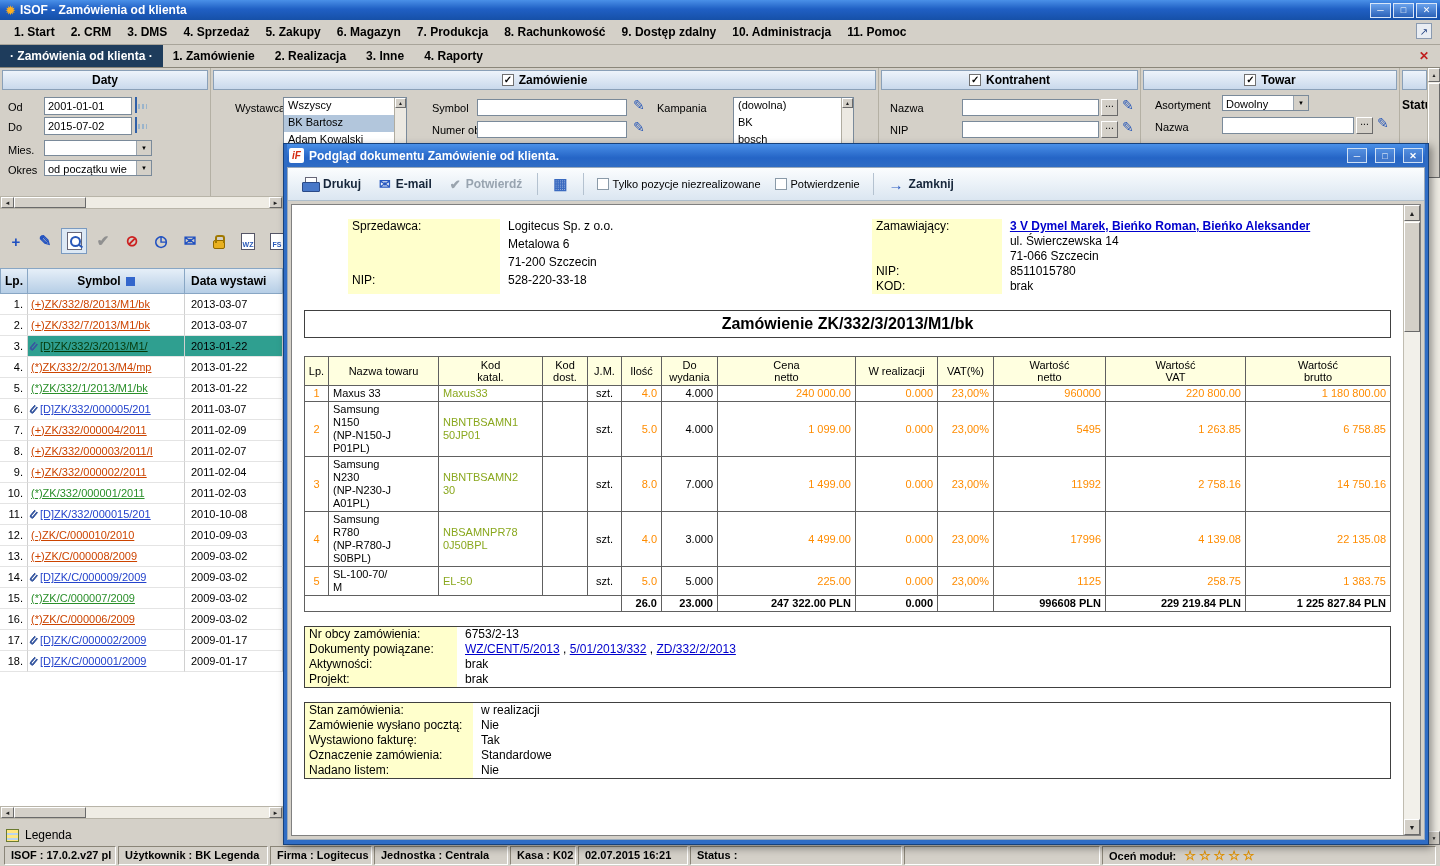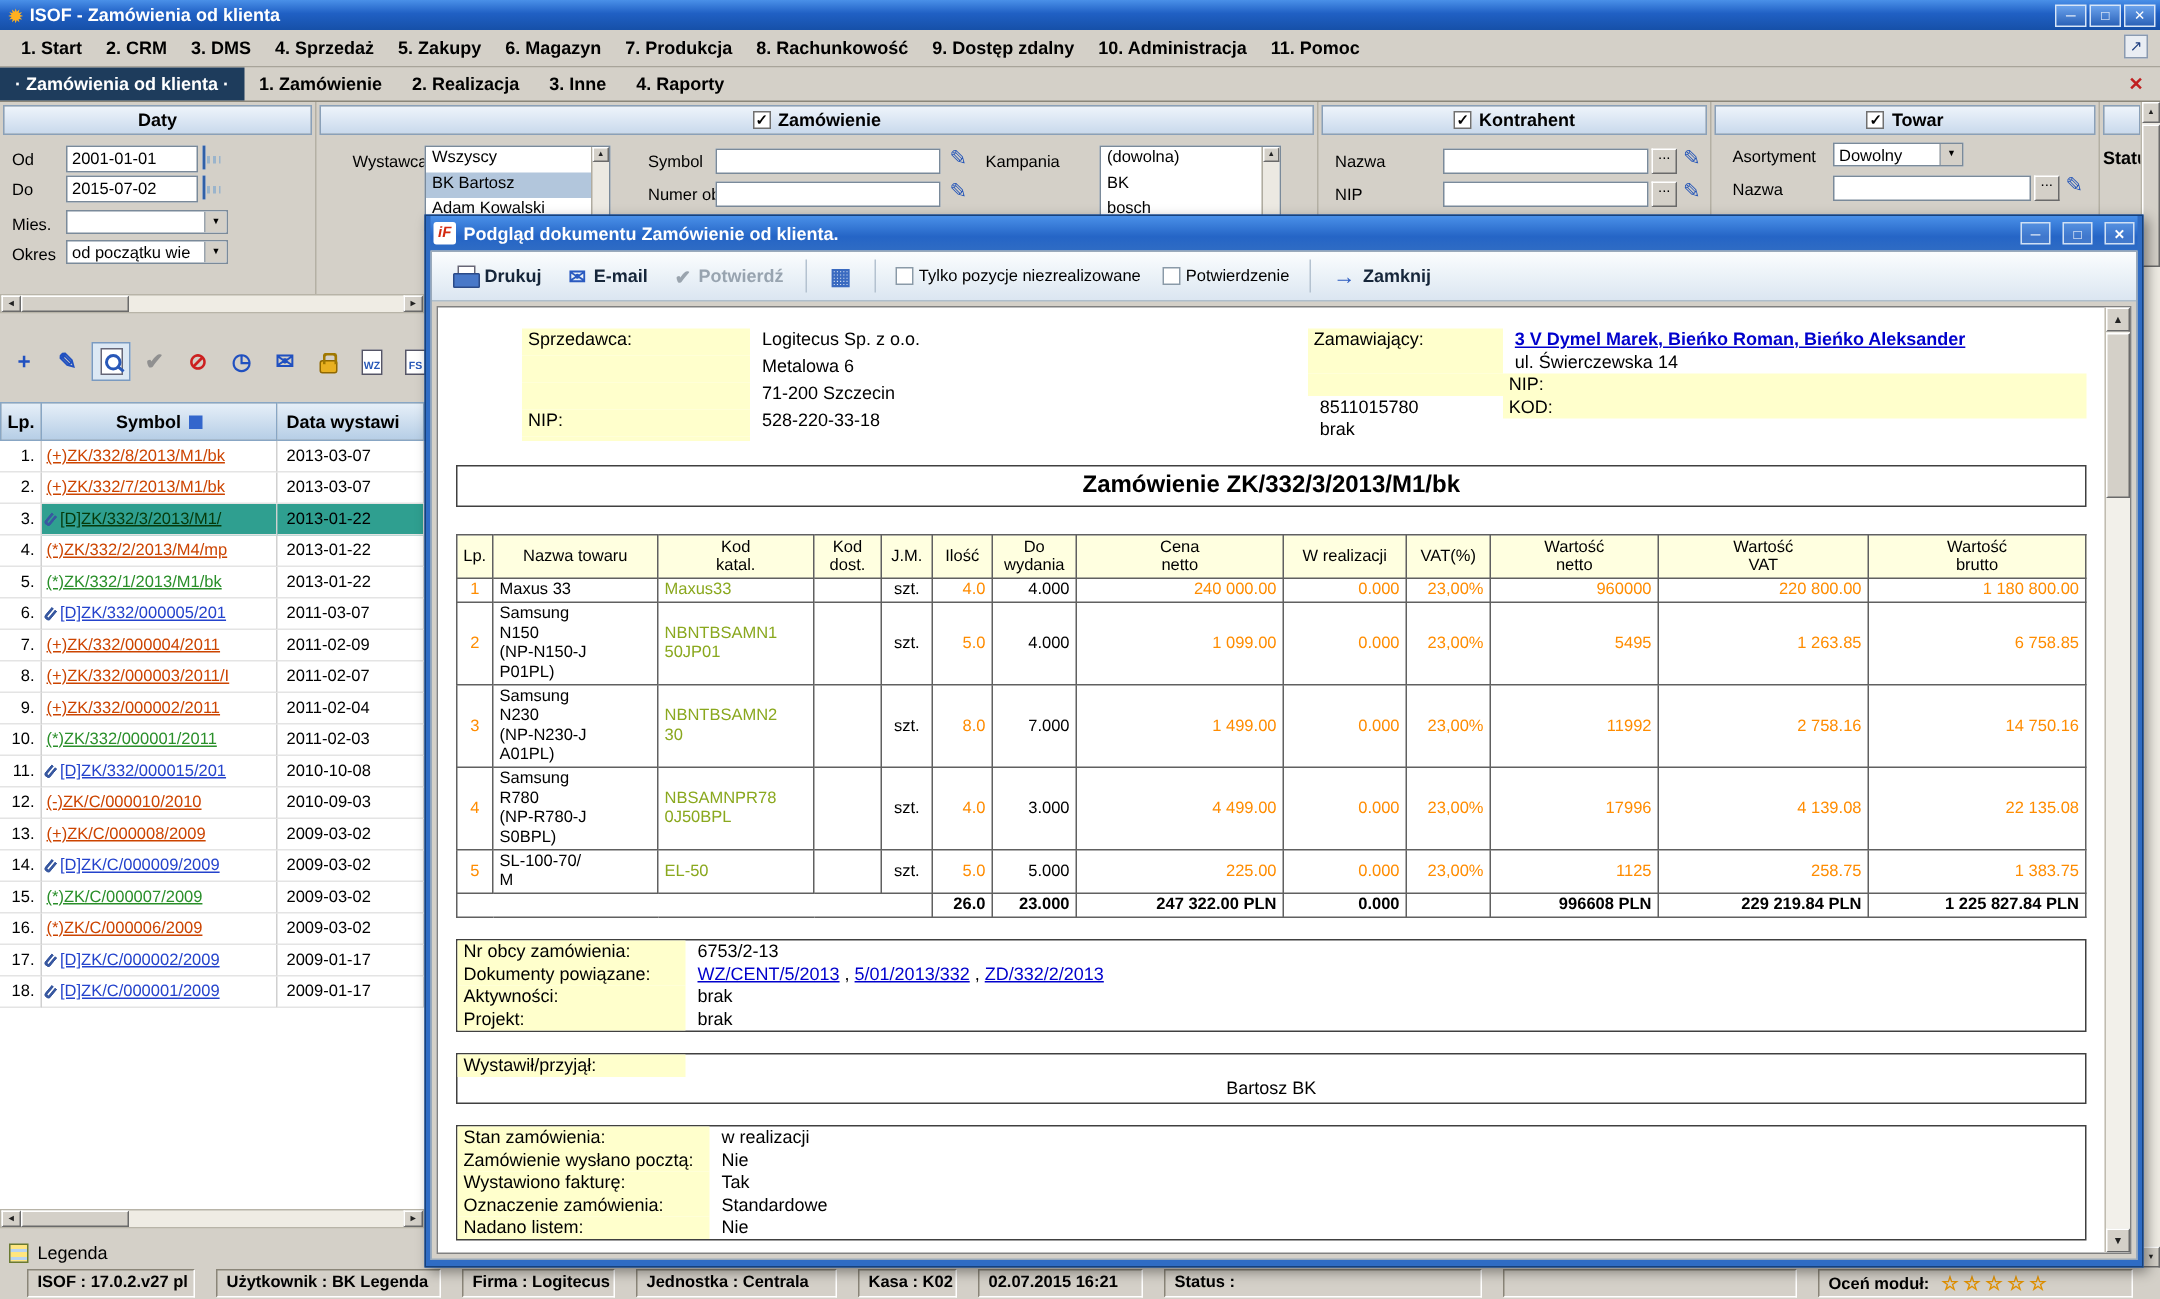--- a/index.html
+++ b/index.html
@@ -195,21 +195,21 @@
 .docbox { border:1px solid #404040; margin-top:14px; font-size:12px; line-height:15px; }
 .igrid { display:grid; grid-template-columns:152px 1fr; }
 .sgrid { display:grid; grid-template-columns:168px 1fr; }
 .doclink { color:#0000cc; text-decoration:underline; cursor:pointer; }
 .linksep { white-space:pre; }
 #wystawil-box .ylab { width:152px; }
 .center-line { text-align:center; padding-bottom:2px; }
 
 
 #statusbar { position:absolute; left:0; top:845px; width:1440px; height:21px; background:#d4d0c8;
-  display:flex; padding:1px 18px; gap:14px; }
+  display:flex; padding:1px 4px; gap:2px; }
 .sb-seg { border:1px solid; border-color:#8a8578 #fff #fff #8a8578; font-size:11px; font-weight:bold;
   padding:2px 6px; white-space:nowrap; overflow:hidden; }
 .sb-seg:nth-child(1){width:112px} .sb-seg:nth-child(2){width:150px} .sb-seg:nth-child(3){width:102px}
 .sb-seg:nth-child(4){width:134px} .sb-seg:nth-child(5){width:66px} .sb-seg:nth-child(6){width:110px}
 .sb-seg:nth-child(7){width:212px}
 .sb-fill { width:196px; border:1px solid; border-color:#8a8578 #fff #fff #8a8578; }
 .sb-rate { flex:1; border:1px solid; border-color:#8a8578 #fff #fff #8a8578; display:flex; align-items:center; gap:8px; padding:0 6px; font-size:11px; font-weight:bold; }
 .stars { color:#e09000; font-size:13px; letter-spacing:3px; cursor:pointer; }
 </style>
 </head>
@@ -633,20 +633,21 @@
             <div class="ival">528-220-33-18</div>
             <div class="ylab"></div>
             <div class="ival"></div>
           </div>
           <div class="pgrid" id="buyer-grid">
             <div class="ylab">Zamawiający:</div>
             <div class="ival"><a class="buyer-name">3 V Dymel Marek, Bieńko Roman, Bieńko Aleksander</a></div>
             <div class="ylab"></div>
             <div class="ival">ul. Świerczewska 14</div>
             <div class="ylab"></div>
+            <div class="ival">71-066 Szczecin</div>
             <div class="ylab">NIP:</div>
             <div class="ival">8511015780</div>
             <div class="ylab">KOD:</div>
             <div class="ival">brak</div>
           </div>
         </div>
 
         <div class="titlebox">Zamówienie ZK/332/3/2013/M1/bk</div>
 
         <table class="items">
@@ -818,24 +819,20 @@
           <div class="ylab">Dokumenty powiązane:</div>
           <div class="ival">
             <a class="doclink">WZ/CENT/5/2013</a><span class="linksep"> , </span><a class="doclink">5/01/2013/332</a><span class="linksep"> , </span><a class="doclink">ZD/332/2/2013</a>
           </div>
           <div class="ylab">Aktywności:</div>
           <div class="ival">brak</div>
           <div class="ylab">Projekt:</div>
           <div class="ival">brak</div>
         </div>
 
-        <div class="docbox" id="wystawil-box">
-          <div class="ylab">Wystawił/przyjął:</div>
-          <div class="center-line">Bartosz BK</div>
-        </div>
 
         <div class="docbox sgrid">
 
             <div class="ylab">Stan zamówienia:</div>
             <div class="ival">w realizacji</div>
 
             <div class="ylab">Zamówienie wysłano pocztą:</div>
             <div class="ival">Nie</div>
 
             <div class="ylab">Wystawiono fakturę:</div>

